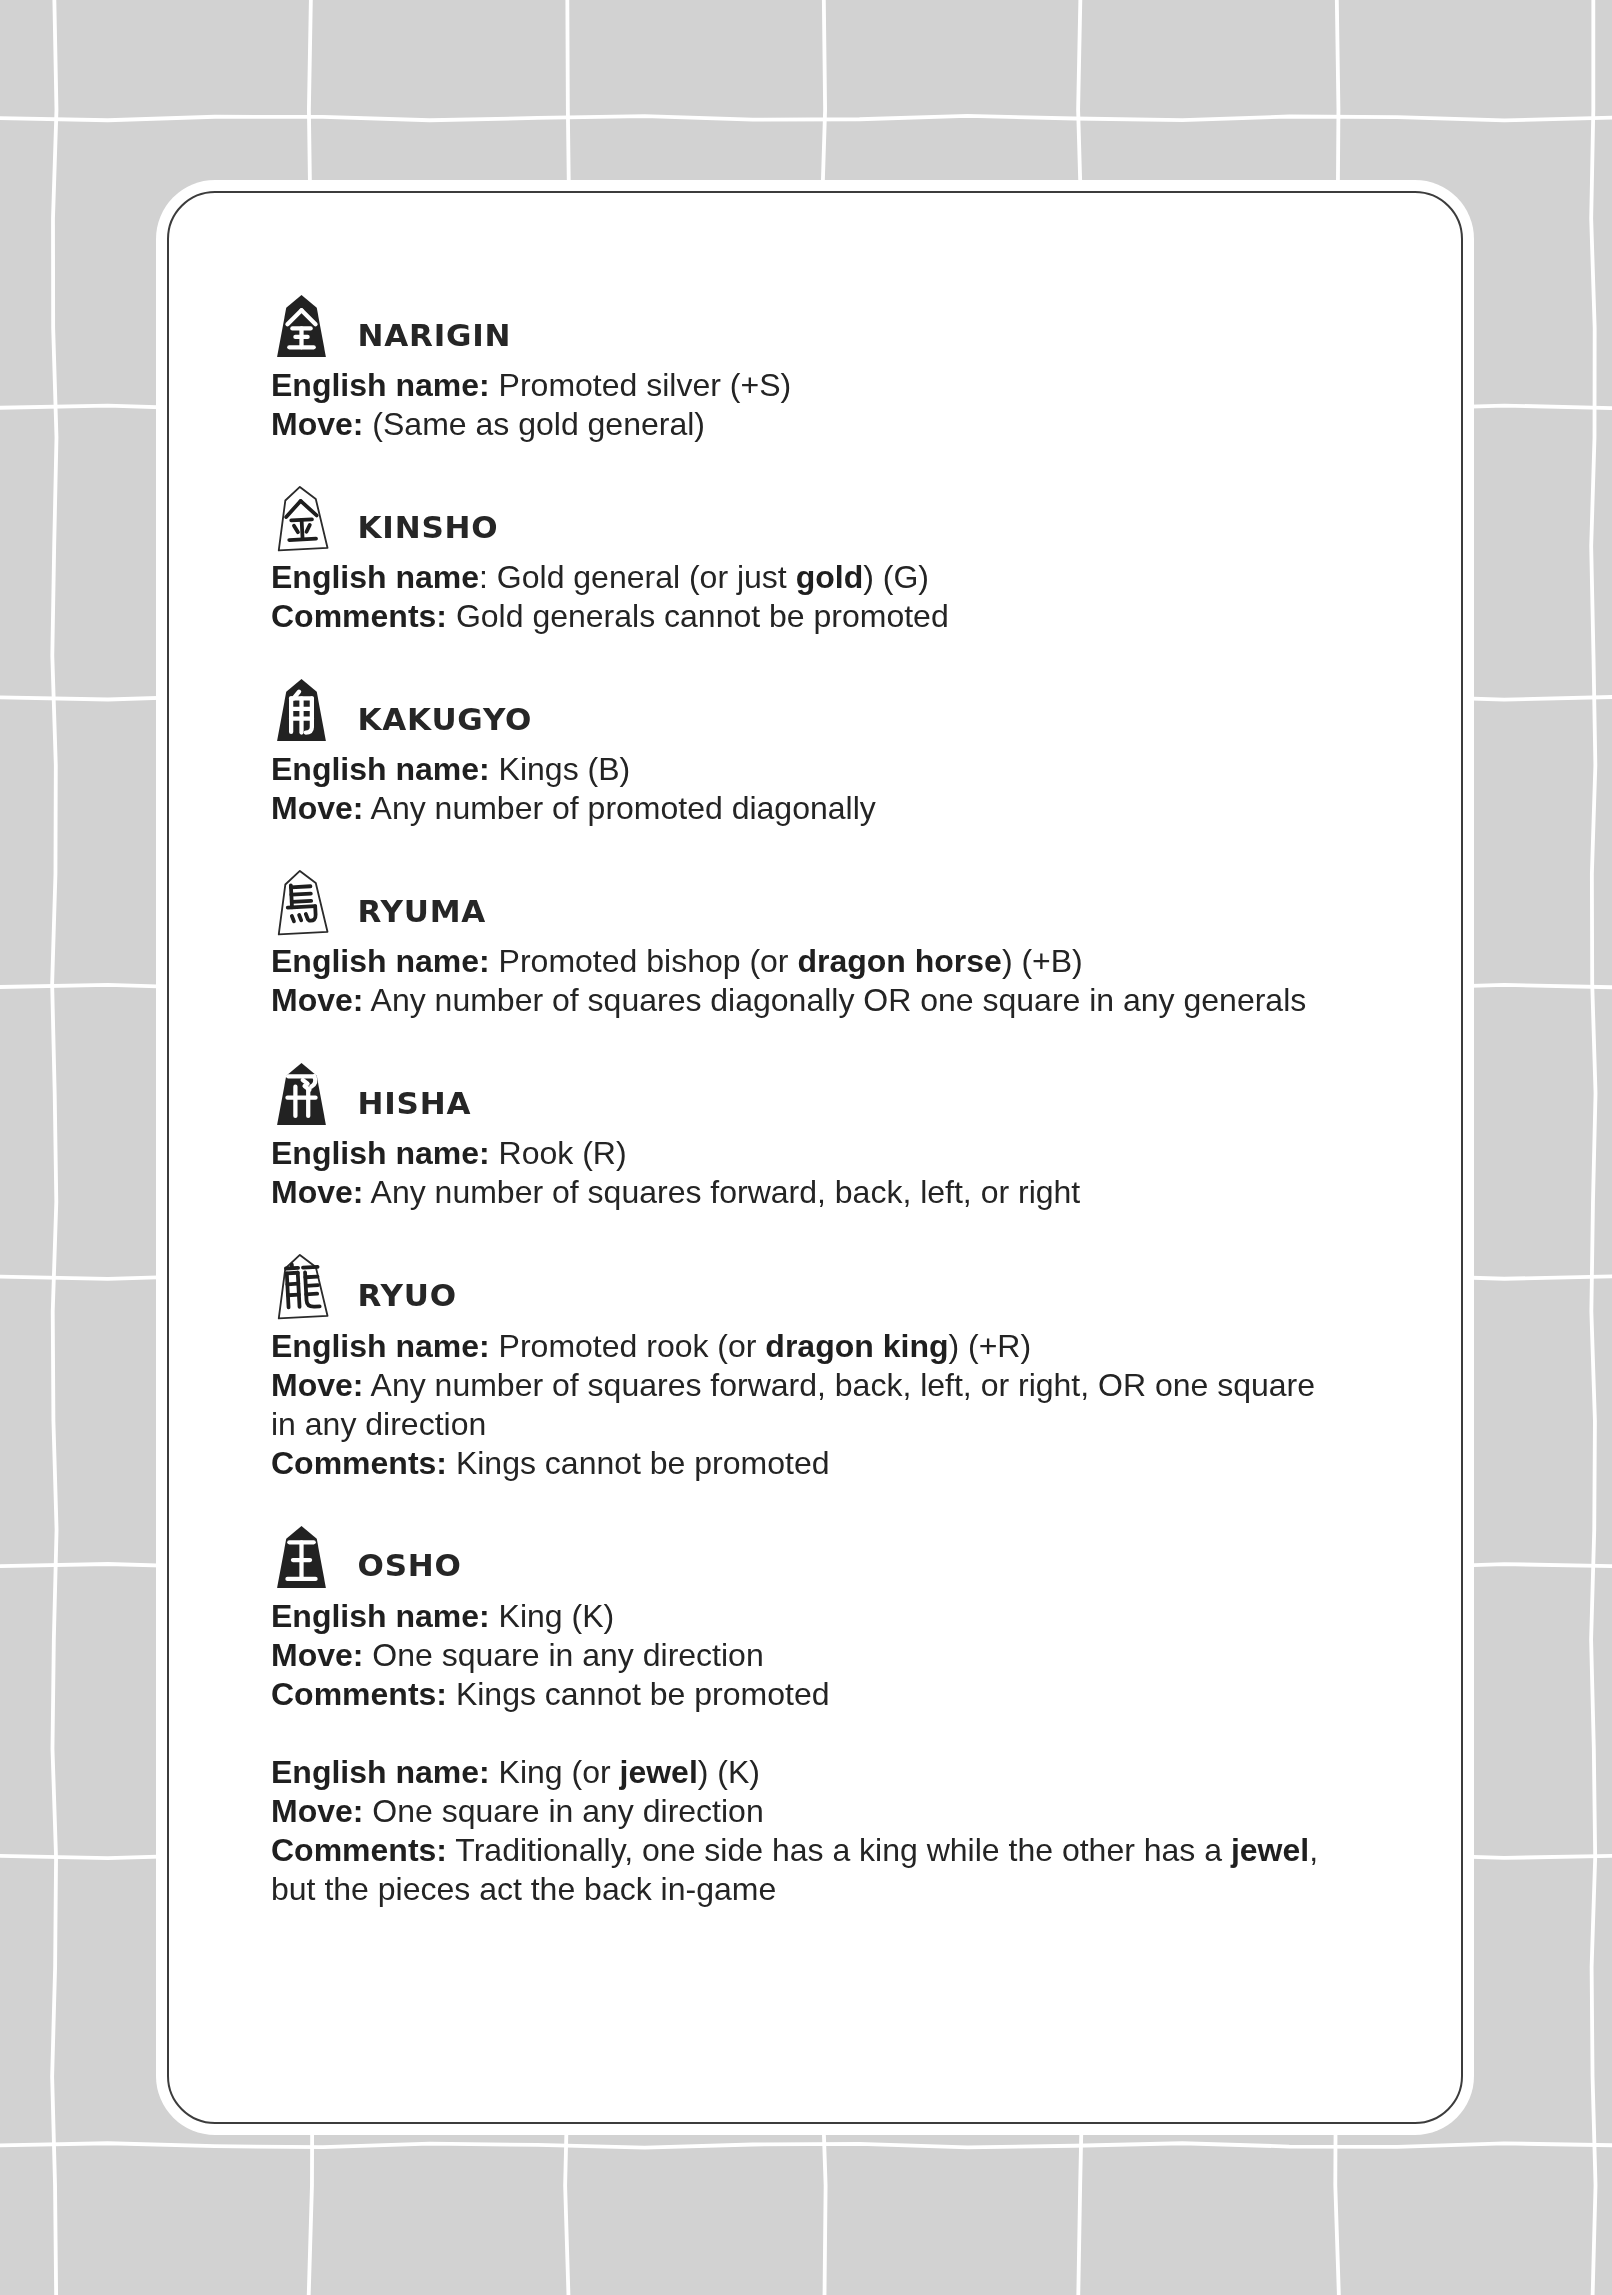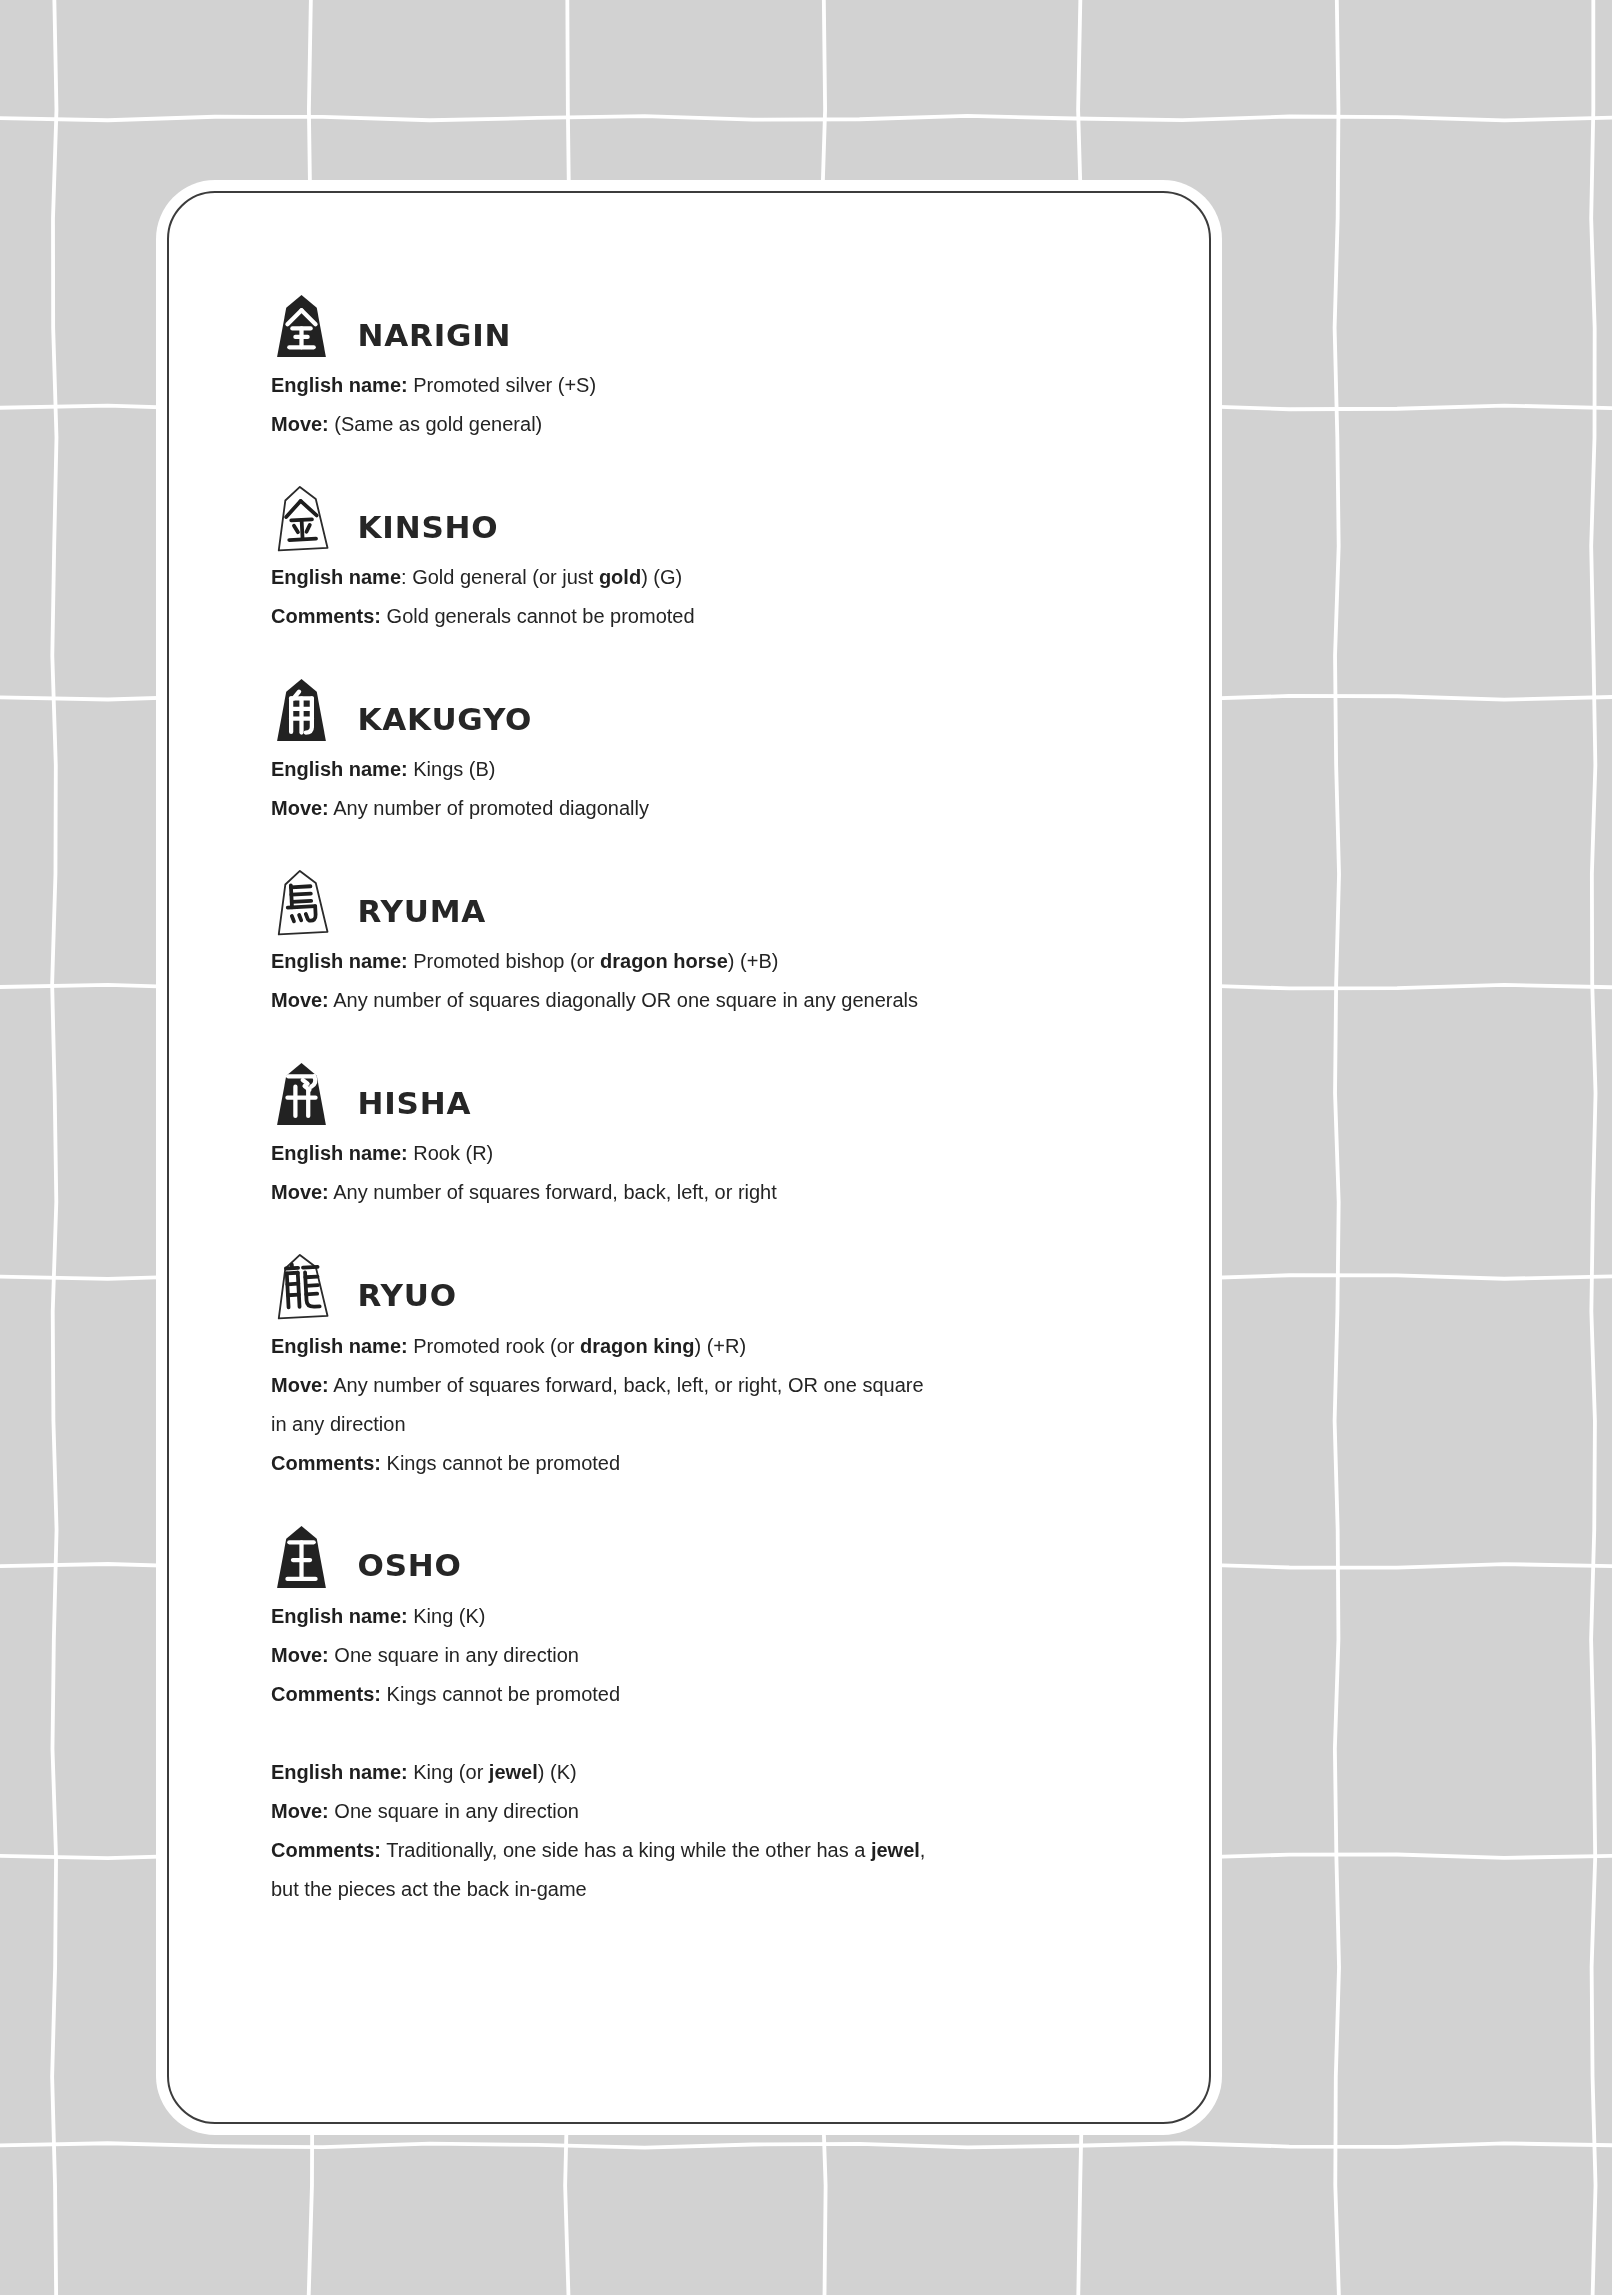--- a/index.html
+++ b/index.html
@@ -3,36 +3,36 @@
 <meta charset="utf-8">
 <style>
   html,body{margin:0;padding:0}
   body{
     width:1612px;height:2295px;position:relative;overflow:hidden;
     background:#d2d2d2;
     font-family:"Liberation Sans",sans-serif;color:#242424;
   }
   #grid{position:absolute;left:0;top:0;display:block}
   .card{
-    position:absolute;left:167px;top:191px;width:1044px;height:1933px;
+    position:absolute;left:167px;top:191px;width:1296px;height:1933px;
     box-sizing:border-box;background:#ffffff;
     border:2.5px solid #3c3c3c;border-radius:48px;
     box-shadow:0 0 0 11px #ffffff;
     padding:98px 85px 0 102px;
   }
   .piece-section{margin-bottom:39px}
   .piece-header{display:flex;align-items:flex-end;gap:25.5px;margin-bottom:5.1px}
   .piece-icon{width:61px;height:70px;flex:none}
   .piece-icon.outline{transform:rotate(-3deg)}
   .piece-title{
     font-family:"DejaVu Sans",sans-serif;font-weight:800;
     font-size:31px;letter-spacing:0.8px;margin:0 0 8.5px 0;color:#262626;
     white-space:nowrap;
   }
-  .row{margin:0;font-size:20px;line-height:39px;color:#242424}
+  .row{margin:0;font-size:32px;line-height:39px;color:#242424}
   .row b{font-weight:700;color:#1f1f1f}
 </style>
 </head>
 <body>
 
 <svg id="grid" width="1612" height="2295" viewBox="0 0 1898 2702" aria-hidden="true">
     <path d="M 64 0 L 66.5 129 L 62.4 257 L 62.6 386 L 66.5 515 L 63.8 643 L 61.6 772 L 65.7 901 L 65.3 1029 L 61.4 1158 L 64.4 1287 L 66.3 1415 L 62.1 1544 L 62.9 1673 L 66.6 1801 L 63.4 1930 L 61.8 2059 L 66.0 2187 L 64.9 2316 L 61.4 2445 L 64.8 2573 L 66.1 2702" fill="none" stroke="#ffffff" stroke-width="4.5" stroke-linejoin="round" stroke-linecap="round"></path>
     <path d="M 366 0 L 363.7 129 L 365.5 257 L 368.6 386 L 364.8 515 L 364.2 643 L 368.4 772 L 366.3 901 L 363.5 1029 L 367.4 1158 L 367.7 1287 L 363.6 1415 L 365.9 1544 L 368.5 1673 L 364.5 1801 L 364.5 1930 L 368.5 2059 L 365.9 2187 L 363.6 2316 L 367.7 2445 L 367.3 2573 L 363.5 2702" fill="none" stroke="#ffffff" stroke-width="4.5" stroke-linejoin="round" stroke-linecap="round"></path>
     <path d="M 668 0 L 668.6 129 L 670.2 257 L 666.0 386 L 667.1 515 L 670.6 643 L 667.3 772 L 665.9 901 L 670.1 1029 L 668.7 1158 L 665.4 1287 L 668.9 1415 L 670.0 1544 L 665.8 1673 L 667.4 1801 L 670.6 1930 L 666.9 2059 L 666.1 2187 L 670.3 2316 L 668.4 2445 L 665.4 2573 L 669.3 2702" fill="none" stroke="#ffffff" stroke-width="4.5" stroke-linejoin="round" stroke-linecap="round"></path>
     <path d="M 970 0 L 971.5 129 L 967.5 257 L 970.1 386 L 972.4 515 L 968.3 643 L 968.6 772 L 972.5 901 L 969.7 1029 L 967.6 1158 L 971.8 1287 L 971.2 1415 L 967.4 1544 L 970.5 1673 L 972.3 1801 L 968.1 1930 L 969.0 2059 L 972.6 2187 L 969.3 2316 L 967.8 2445 L 972.1 2573 L 970.8 2702" fill="none" stroke="#ffffff" stroke-width="4.5" stroke-linejoin="round" stroke-linecap="round"></path>

